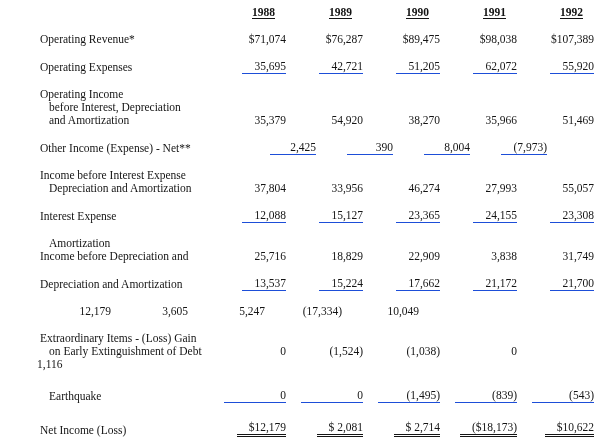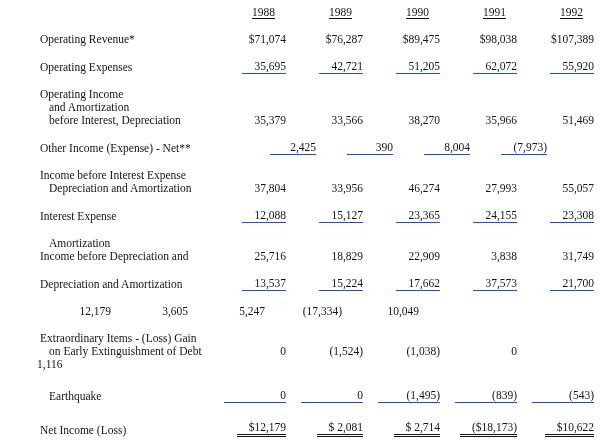--- a/index.html
+++ b/index.html
@@ -25,21 +25,21 @@
     width: 77px;
     text-align: right;
     padding-right: 15px;
     box-sizing: border-box;
     font-size: 11.5px;
     line-height: 13px;
   }
   .hdr-cell span {
     text-decoration: underline;
     text-underline-offset: 2px;
-    font-weight: 400;
+    font-weight: 700;
   }
   
   .row {
     display: flex;
     align-items: flex-end;
     margin-top: 14px;
     margin-left: 32px;
   }
   .row.mid .vals { align-self: center; }
   .row:nth-child(11), .row:nth-child(12) { margin-top: 18px; }
@@ -103,26 +103,26 @@
           <div class="cell"><span class="num u-single">35,695</span></div>
           <div class="cell"><span class="num u-single">42,721</span></div>
           <div class="cell"><span class="num u-single">51,205</span></div>
           <div class="cell"><span class="num u-single">62,072</span></div>
           <div class="cell"><span class="num u-single">55,920</span></div>
         </div>
       </div>
       <div class="row">
         <div class="label">
           <div class="lline">Operating Income</div>
+          <div class="lline ind">before Interest, Depreciation</div>
           <div class="lline ind">and Amortization</div>
-          <div class="lline ind">before Interest, Depreciation</div>
         </div>
         <div class="vals">
           <div class="cell"><span class="num u-none">35,379</span></div>
-          <div class="cell"><span class="num u-none">33,566</span></div>
+          <div class="cell"><span class="num u-none">54,920</span></div>
           <div class="cell"><span class="num u-none">38,270</span></div>
           <div class="cell"><span class="num u-none">35,966</span></div>
           <div class="cell"><span class="num u-none">51,469</span></div>
         </div>
       </div>
       <div class="row">
         <div class="label">
           <div class="lline">Other Income (Expense) - Net**</div>
         </div>
         <div class="vals">
@@ -171,21 +171,21 @@
         </div>
       </div>
       <div class="row">
         <div class="label">
           <div class="lline">Depreciation and Amortization</div>
         </div>
         <div class="vals">
           <div class="cell"><span class="num u-single">13,537</span></div>
           <div class="cell"><span class="num u-single">15,224</span></div>
           <div class="cell"><span class="num u-single">17,662</span></div>
-          <div class="cell"><span class="num u-single">37,573</span></div>
+          <div class="cell"><span class="num u-single">21,172</span></div>
           <div class="cell"><span class="num u-single">21,700</span></div>
         </div>
       </div>
       <div class="row">
         <div class="vals">
           <div class="cell"><span class="num u-none">12,179</span></div>
           <div class="cell"><span class="num u-none">3,605</span></div>
           <div class="cell"><span class="num u-none">5,247</span></div>
           <div class="cell"><span class="num u-none">(17,334)</span></div>
           <div class="cell"><span class="num u-none">10,049</span></div>

